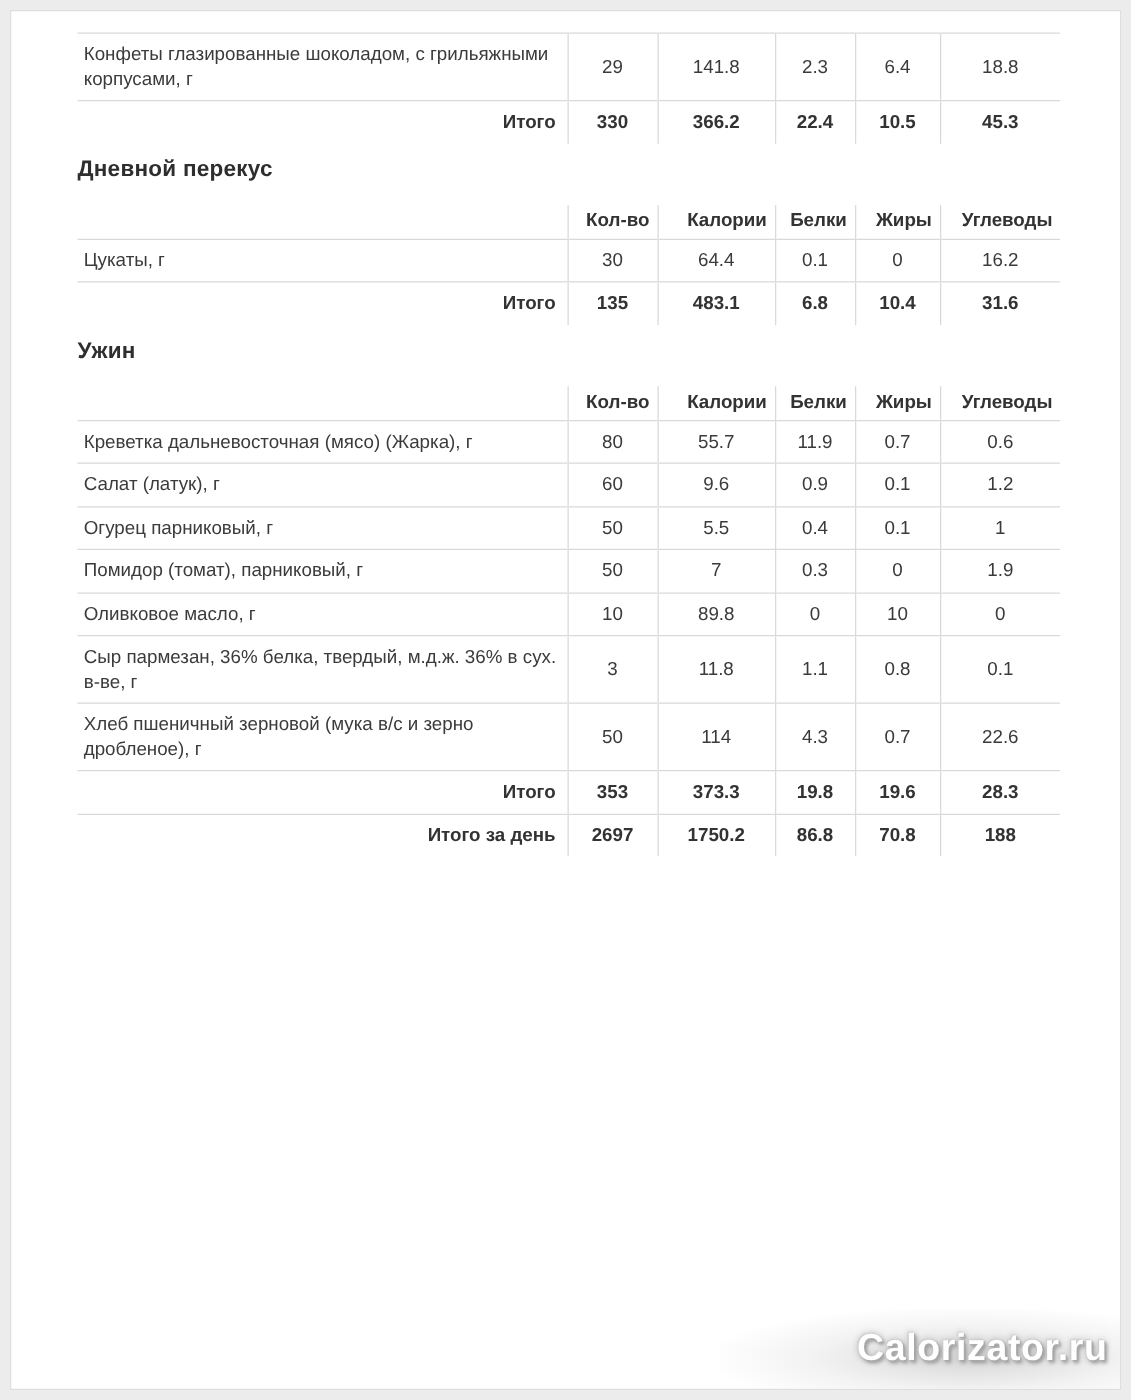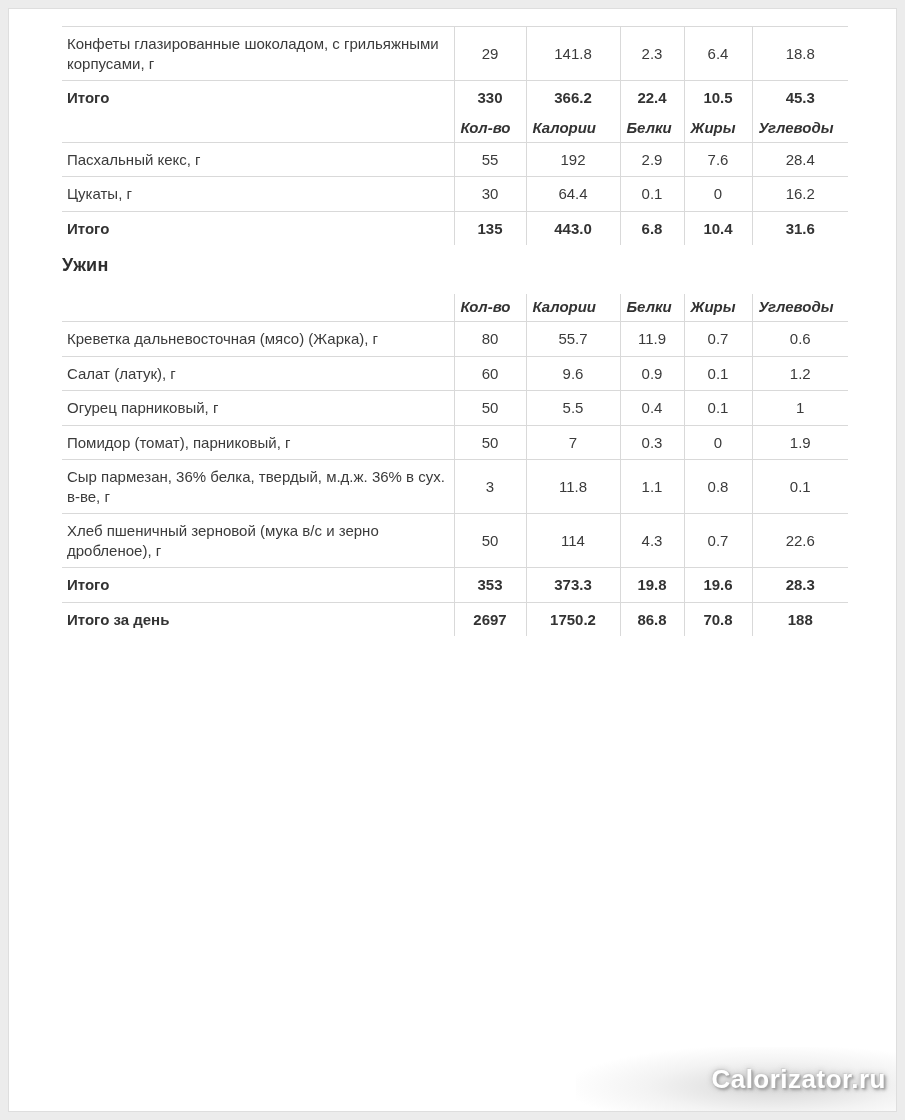--- a/index.html
+++ b/index.html
@@ -45,26 +45,25 @@
   }
   table.nutrition col.c-name { width: auto; }
   table.nutrition col.c-qty  { width: 72px; }
   table.nutrition col.c-cal  { width: 94px; }
   table.nutrition col.c-prot { width: 64px; }
   table.nutrition col.c-fat  { width: 68px; }
   table.nutrition col.c-carb { width: 96px; }
 
   table.nutrition th {
     font-weight: bold;
-    text-align: left;
+    text-align: right;
     padding: 4px 6px 6px 6px;
     border-left: 1px solid #d9d9d9;
     border-bottom: 1px solid #d9d9d9;
     color: #333333;
-    font-style: italic;
   }
   table.nutrition th.name-head {
     border-left: none;
   }
   table.nutrition td {
     border-top: 1px solid #d9d9d9;
     border-left: 1px solid #d9d9d9;
     padding: 7px 8px;
     text-align: center;
     vertical-align: middle;
@@ -73,38 +72,39 @@
   table.nutrition td.name {
     text-align: left;
     padding-left: 5px;
     border-left: none;
   }
   table.nutrition tr.total-row td {
     font-weight: bold;
     color: #333333;
   }
   table.nutrition tr.total-row td.name {
+    text-align: right;
     padding-right: 9px;
   }
 
   .watermark-area {
     position: absolute;
     right: 0;
     bottom: 0;
     width: 320px;
     height: 64px;
     display: flex;
     align-items: center;
     justify-content: flex-end;
     padding-right: 10px;
     box-sizing: border-box;
     background: radial-gradient(ellipse at 62% 62%, rgba(182,182,182,0.55) 0%, rgba(220,220,220,0.35) 45%, rgba(255,255,255,0) 75%);
   }
   .watermark {
-    font-size: 26px;
+    font-size: 30px;
     font-weight: bold;
     letter-spacing: 0.5px;
     color: #ffffff;
     text-shadow:
       1px 1px 1px #a9a9a9,
       2px 2px 3px #9c9c9c,
       -1px -1px 1px #cfcfcf,
       0 0 6px rgba(160,160,160,0.8);
   }
 </style>
@@ -135,20 +135,21 @@
             <tr class="total-row">
               <td class="name">Итого</td>
               <td>330</td>
               <td>366.2</td>
               <td>22.4</td>
               <td>10.5</td>
               <td>45.3</td>
             </tr>
           </tbody>
         </table>
+        <h2 class="section-title">Дневной перекус</h2>
         <table class="nutrition">
           <colgroup>
             <col class="c-name">
             <col class="c-qty">
             <col class="c-cal">
             <col class="c-prot">
             <col class="c-fat">
             <col class="c-carb">
           </colgroup>
           <thead>
@@ -156,39 +157,31 @@
               <th class="name-head"></th>
               <th>Кол-во</th>
               <th>Калории</th>
               <th>Белки</th>
               <th>Жиры</th>
               <th>Углеводы</th>
             </tr>
           </thead>
           <tbody>
             <tr>
-              <td class="name">Пасхальный кекс, г</td>
-              <td>55</td>
-              <td>192</td>
-              <td>2.9</td>
-              <td>7.6</td>
-              <td>28.4</td>
-            </tr>
-            <tr>
               <td class="name">Цукаты, г</td>
               <td>30</td>
               <td>64.4</td>
               <td>0.1</td>
               <td>0</td>
               <td>16.2</td>
             </tr>
             <tr class="total-row">
               <td class="name">Итого</td>
               <td>135</td>
-              <td>443.0</td>
+              <td>483.1</td>
               <td>6.8</td>
               <td>10.4</td>
               <td>31.6</td>
             </tr>
           </tbody>
         </table>
         <h2 class="section-title">Ужин</h2>
         <table class="nutrition">
           <colgroup>
             <col class="c-name">
@@ -235,20 +228,28 @@
             </tr>
             <tr>
               <td class="name">Помидор (томат), парниковый, г</td>
               <td>50</td>
               <td>7</td>
               <td>0.3</td>
               <td>0</td>
               <td>1.9</td>
             </tr>
             <tr>
+              <td class="name">Оливковое масло, г</td>
+              <td>10</td>
+              <td>89.8</td>
+              <td>0</td>
+              <td>10</td>
+              <td>0</td>
+            </tr>
+            <tr>
               <td class="name">Сыр пармезан, 36% белка, твердый, м.д.ж. 36% в сух. в-ве, г</td>
               <td>3</td>
               <td>11.8</td>
               <td>1.1</td>
               <td>0.8</td>
               <td>0.1</td>
             </tr>
             <tr>
               <td class="name">Хлеб пшеничный зерновой (мука в/с и зерно дробленое), г</td>
               <td>50</td>

